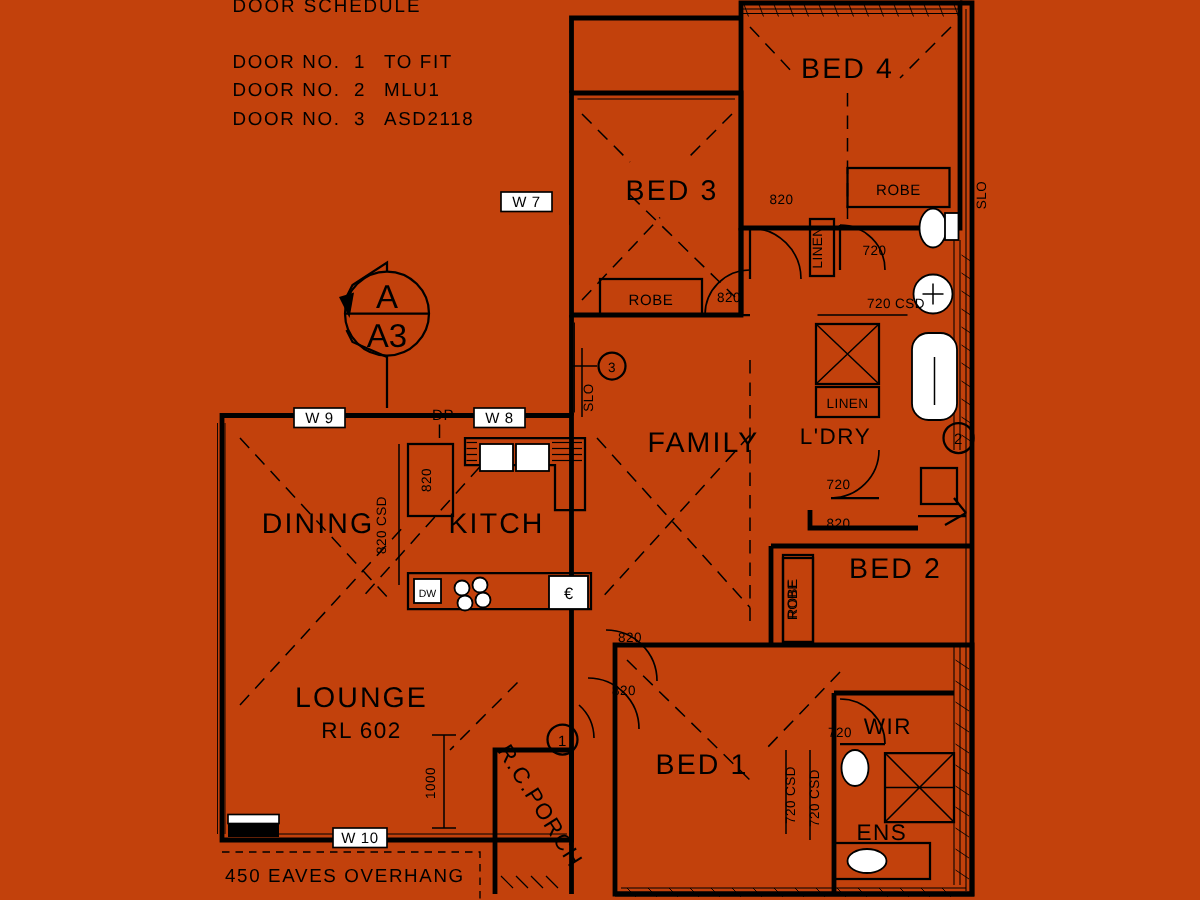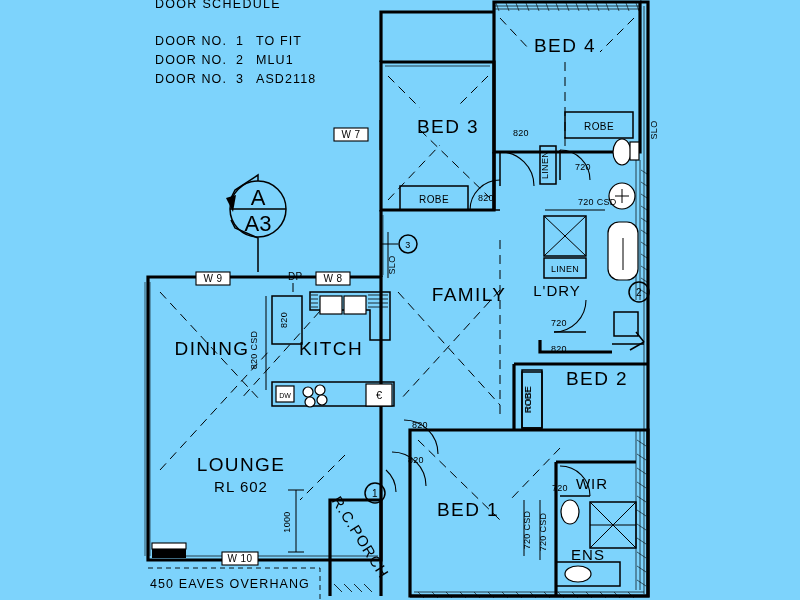--- a/index.html
+++ b/index.html
@@ -1,18 +1,18 @@
 <!DOCTYPE html>
 <html><head>
 <meta charset="utf-8">
 <style>
   html,body{margin:0;padding:0;background:#ffffff;}
   body{width:800px;height:600px;overflow:hidden;
        font-family:"Liberation Sans", sans-serif;color:#111;}
-  #plan{position:relative;width:800px;height:600px;background:#7dd3fc;}
+  #plan{position:relative;width:800px;height:600px;background:#c2410c;}
   svg{display:block;}
   .lbl{font-family:"Liberation Sans", sans-serif;fill:#000;}
   .room{font-size:19px;letter-spacing:1.4px;}
   .roomsm{font-size:15px;letter-spacing:1px;}
   .tiny{font-size:10px;letter-spacing:.4px;}
   .tiny2{font-size:9px;letter-spacing:.3px;}
   .sched{font-size:12.5px;letter-spacing:1.1px;}
   .schedhd{font-size:12.5px;letter-spacing:1.3px;}
   .wall{fill:none;stroke:#000;stroke-width:3.2;}
   .wallthin{fill:none;stroke:#000;stroke-width:1.5;}

